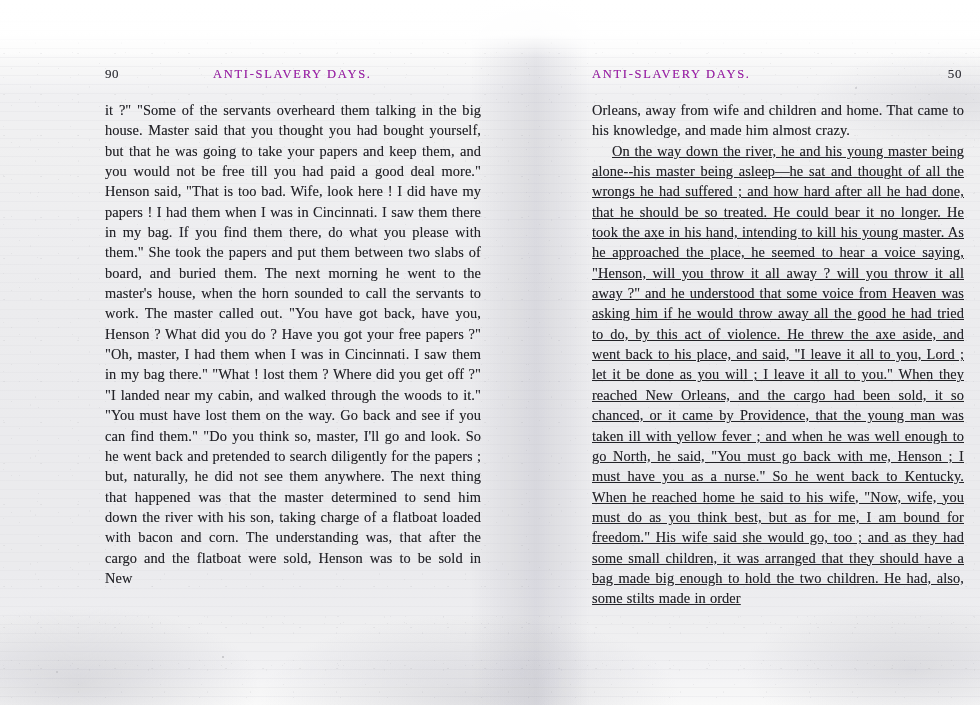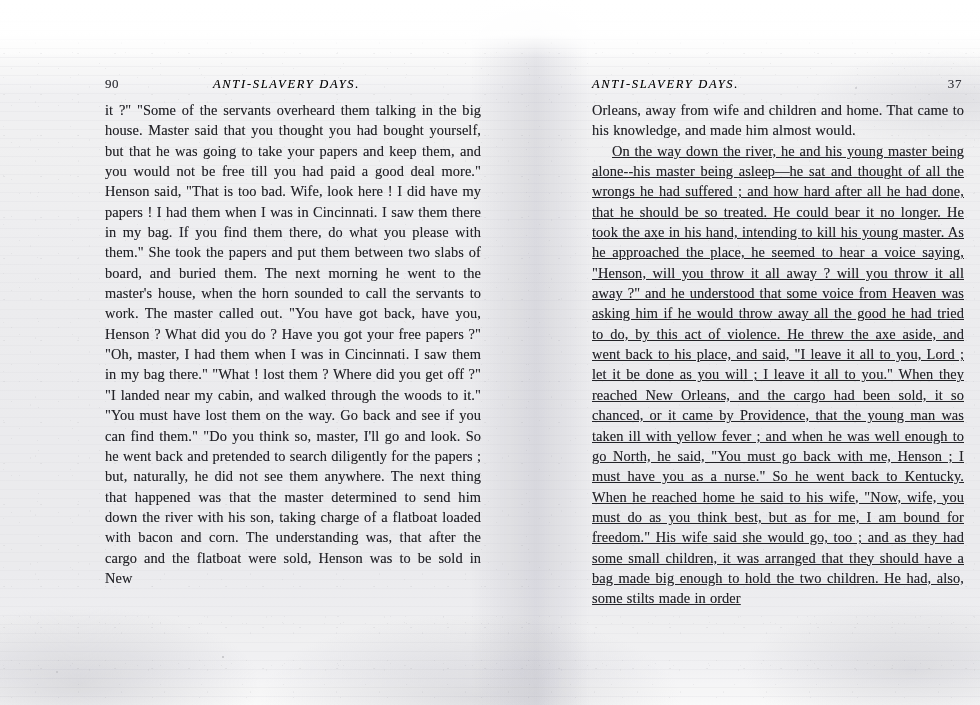--- a/index.html
+++ b/index.html
@@ -124,42 +124,41 @@
   .leaf {
     position: absolute;
     top: 0;
     height: 705px;
   }
   .leaf.verso { left: 0;   width: 505px; }
   .leaf.recto { left: 505px; width: 475px; }
 
   .running-head {
     position: absolute;
-    top: 76px;
+    top: 66px;
     height: 18px;
     display: flex;
     align-items: baseline;
     color: #3b3b40;
   }
   .verso .running-head { left: 105px; right: 25px; }
   .recto .running-head { left: 20px;  right: 18px; }
 
   .folio {
     font-size: 13px;
     letter-spacing: .6px;
     color: #33333a;
     font-family: "Liberation Serif", "DejaVu Serif", serif;
     white-space: nowrap;
   }
 
   .head-title {
-    font-style: italic;
     font-size: 12.5px;
     letter-spacing: 1.7px;
-    color: #000000;
+    color: #a21caf;
     white-space: nowrap;
     text-transform: uppercase;
   }
 
   
   .verso .head-title { margin-left: 84px; }
   .verso .folio { width: 24px; }
 
   
   .recto .head-title { margin-left: 67px; }
@@ -226,22 +225,22 @@
 
     <div class="textblock">
       <p>it ?"  "Some of the servants overheard them talking in the big house.  Master said that you thought you had bought yourself, but that he was going to take your papers and keep them, and you would not be free till you had paid a good deal more."  Henson said, "That is too bad.  Wife, look here ! I did have my papers ! I had them when I was in Cincinnati.  I saw them there in my bag.  If you find them there, do what you please with them."  She took the papers and put them between two slabs of board, and buried them.  The next morning he went to the master's house, when the horn sounded to call the servants to work.  The master called out.  "You have got back, have you, Henson ?  What did you do ?  Have you got your free papers ?"  "Oh, master, I had them when I was in Cincinnati.  I saw them in my bag there."  "What ! lost them ?  Where did you get off ?"  "I landed near my cabin, and walked through the woods to it."  "You must have lost them on the way.  Go back and see if you can find them."  "Do you think so, master, I'll go and look.  So he went back and pretended to search diligently for the papers ; but, naturally, he did not see them anywhere.  The next thing that happened was that the master determined to send him down the river with his son, taking charge of a flatboat loaded with bacon and corn.  The understanding was, that after the cargo and the flatboat were sold, Henson was to be sold in New</p>
     </div>
   </div>
 
   <div class="leaf recto">
 
     <div class="running-head">
       <span class="head-title">ANTI-SLAVERY DAYS.</span>
-      <span class="folio">37</span>
+      <span class="folio">50</span>
     </div>
 
     <div class="textblock">
-      <p>Orleans, away from wife and children and home. That came to his knowledge, and made him almost would.</p>
+      <p>Orleans, away from wife and children and home. That came to his knowledge, and made him almost crazy.</p>
       <p class="indent">On the way down the river, he and his young master being alone--his master being asleep—he sat and thought of all the wrongs he had suffered ; and how hard after all he had done, that he should be so treated.  He could bear it no longer.  He took the axe in his hand, intending to kill his young master.  As he approached the place, he seemed to hear a voice saying, "Henson, will you throw it all away ? will you throw it all away ?"  and he understood that some voice from Heaven was asking him if he would throw away all the good he had tried to do, by this act of violence.  He threw the axe aside, and went back to his place, and said, "I leave it all to you, Lord ; let it be done as you will ; I leave it all to you."  When they reached New Orleans, and the cargo had been sold, it so chanced, or it came by Providence, that the young man was taken ill with yellow fever ; and when he was well enough to go North, he said, "You must go back with me, Henson ; I must have you as a nurse."  So he went back to Kentucky.  When he reached home he said to his wife, "Now, wife, you must do as you think best, but as for me, I am bound for freedom."  His wife said she would go, too ; and as they had some small children, it was arranged that they should have a bag made big enough to hold the two children.  He had, also, some stilts made in order</p>
     </div>
   </div>
 
 </div>
 
 </body></html>

